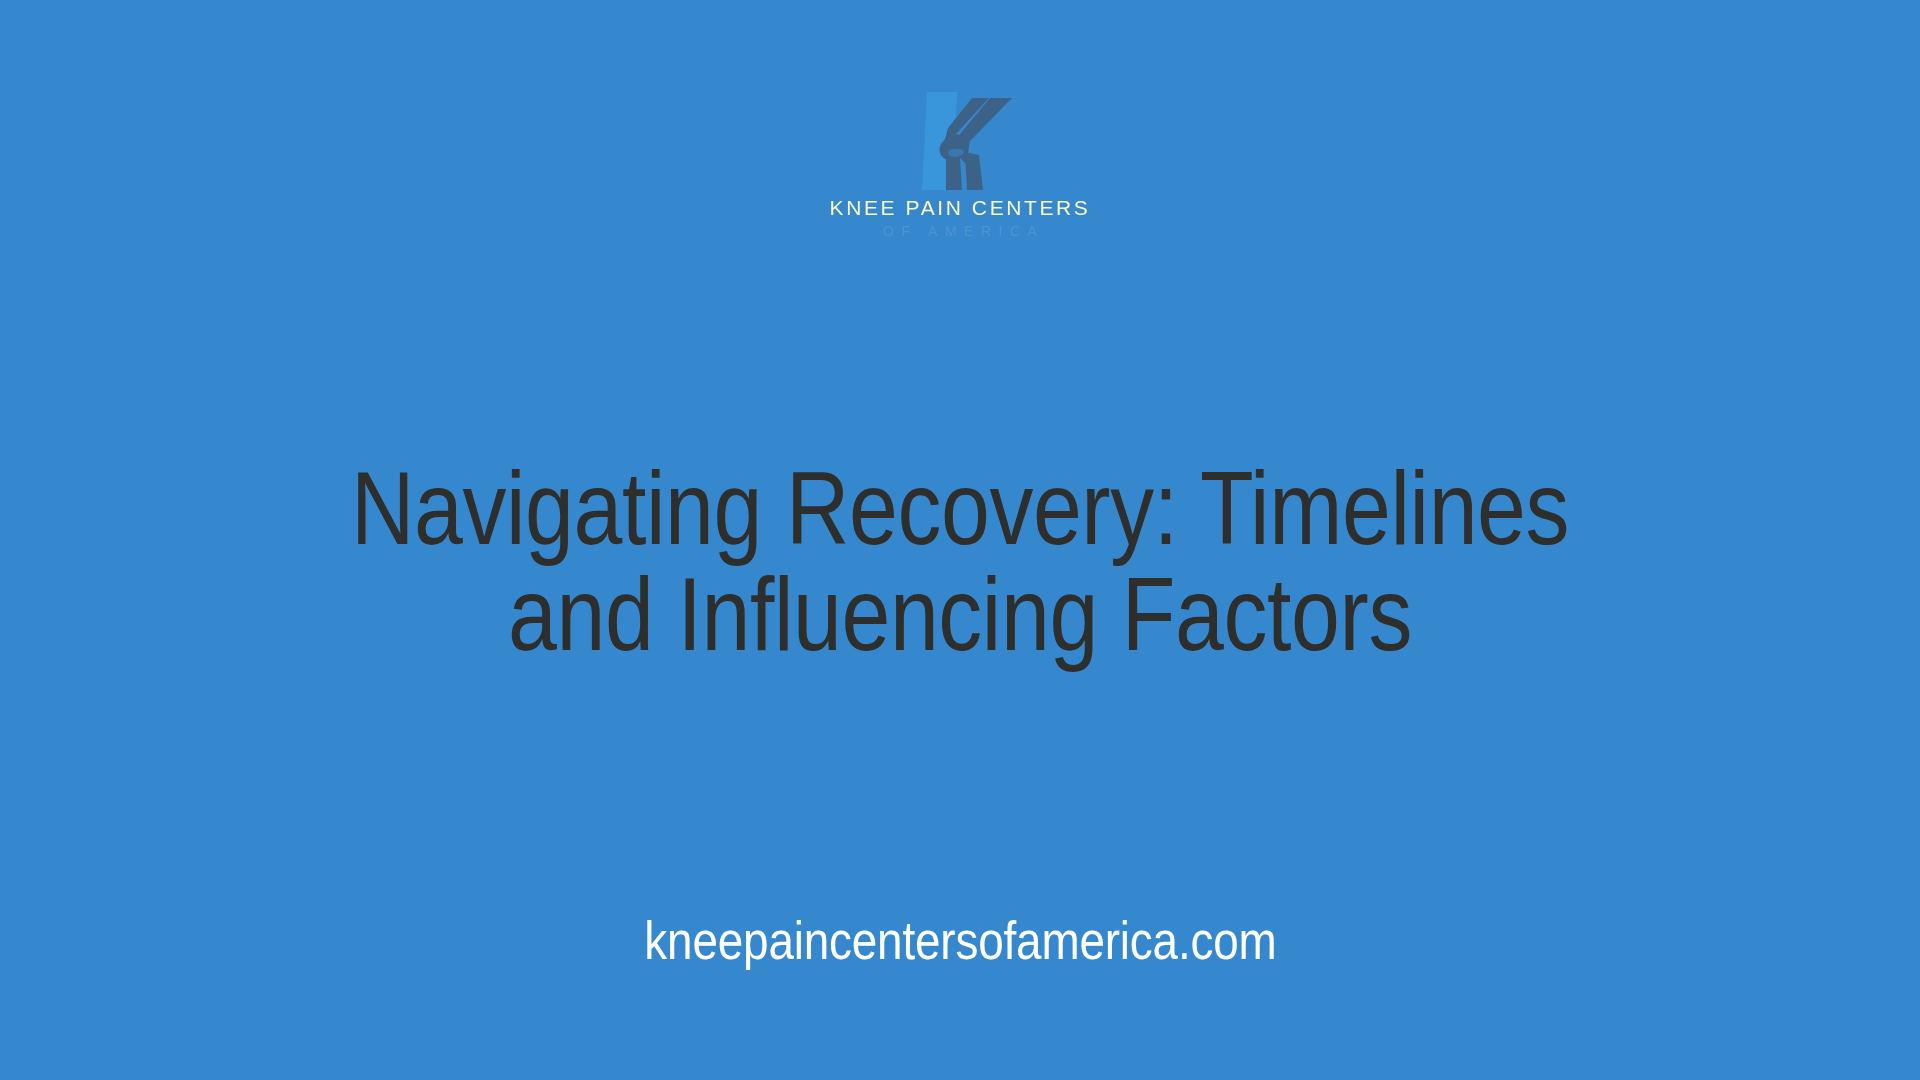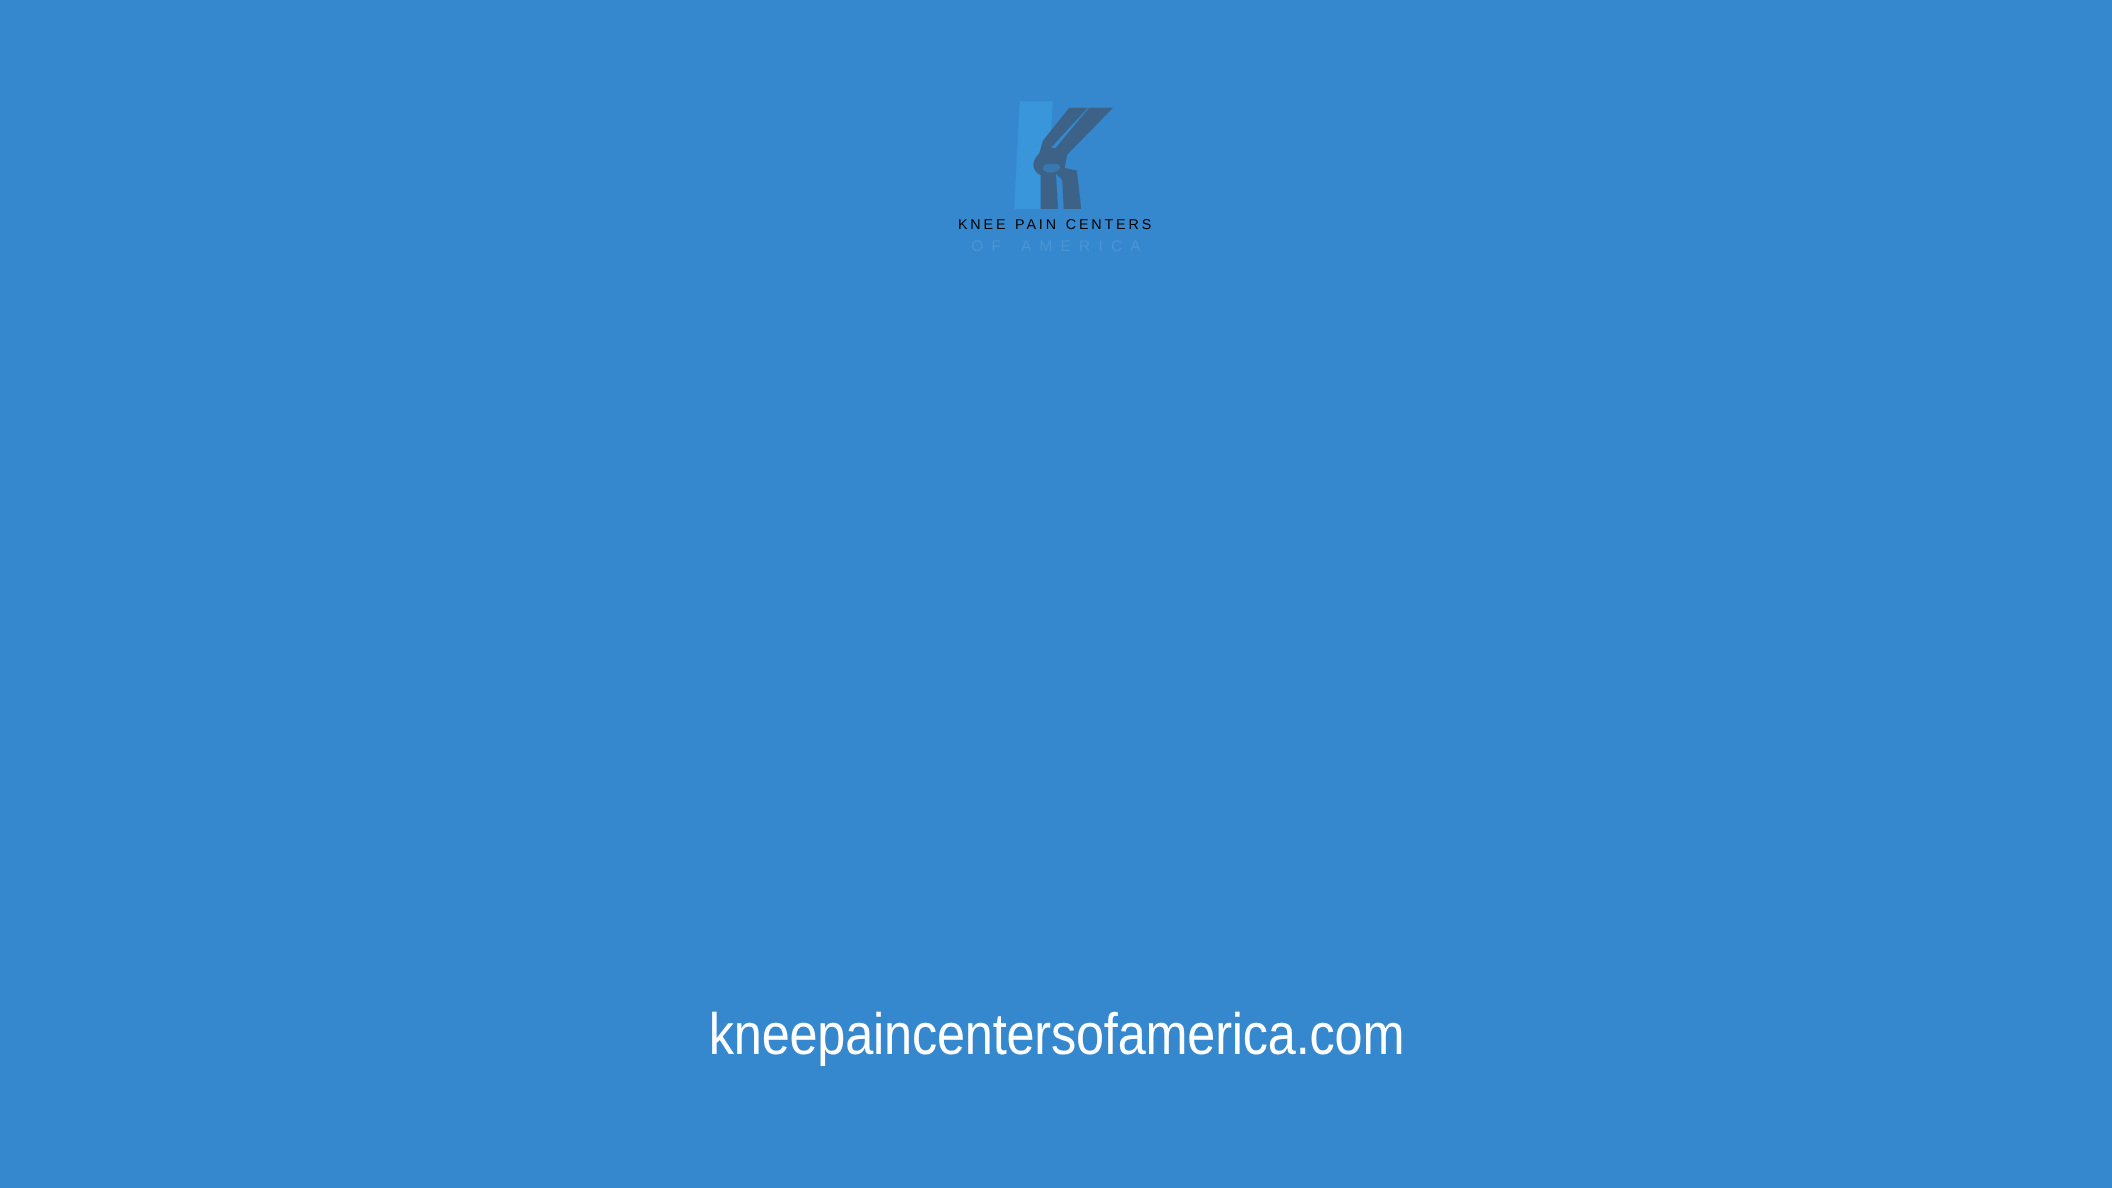--- a/index.html
+++ b/index.html
@@ -34,24 +34,24 @@
 
   #logo-mark {
     width: 132px;
     height: 98px;
     display: block;
   }
 
   #logo-wordmark {
     margin-top: 7px;
     font-family: "Liberation Sans", "DejaVu Sans", sans-serif;
-    font-size: 13px;
+    font-size: 21px;
     font-weight: 400;
     letter-spacing: 2.6px;
-    color: #000000;
+    color: #fef9c3;
     white-space: nowrap;
     line-height: 1;
   }
 
   #logo-subwordmark {
     margin-top: 6px;
     font-family: "Liberation Sans", "DejaVu Sans", sans-serif;
     font-size: 14px;
     font-weight: 400;
     letter-spacing: 7.5px;
@@ -126,18 +126,22 @@
       <path d="M52 62 L66 66 L68 98 L52 98 Z" fill="#3C6288"></path>
 
       <path d="M57 57 C54 59 53 62 56 64 C60 66 66 65 69 62 C71 60 70 58 67 57 Z" fill="#3688ce" opacity="0.55"></path>
     </svg>
 
     <div id="logo-wordmark">KNEE PAIN CENTERS</div>
 
     <div id="logo-subwordmark">OF AMERICA</div>
   </div>
 
+  <div id="title-wrap">
+    <span class="title-line">Navigating Recovery: Timelines</span>
+    <span class="title-line">and Influencing Factors</span>
+  </div>
 
   <div id="footer-url">
     <span>kneepaincentersofamerica.com</span>
   </div>
 
 </div>
 
 </body></html>

